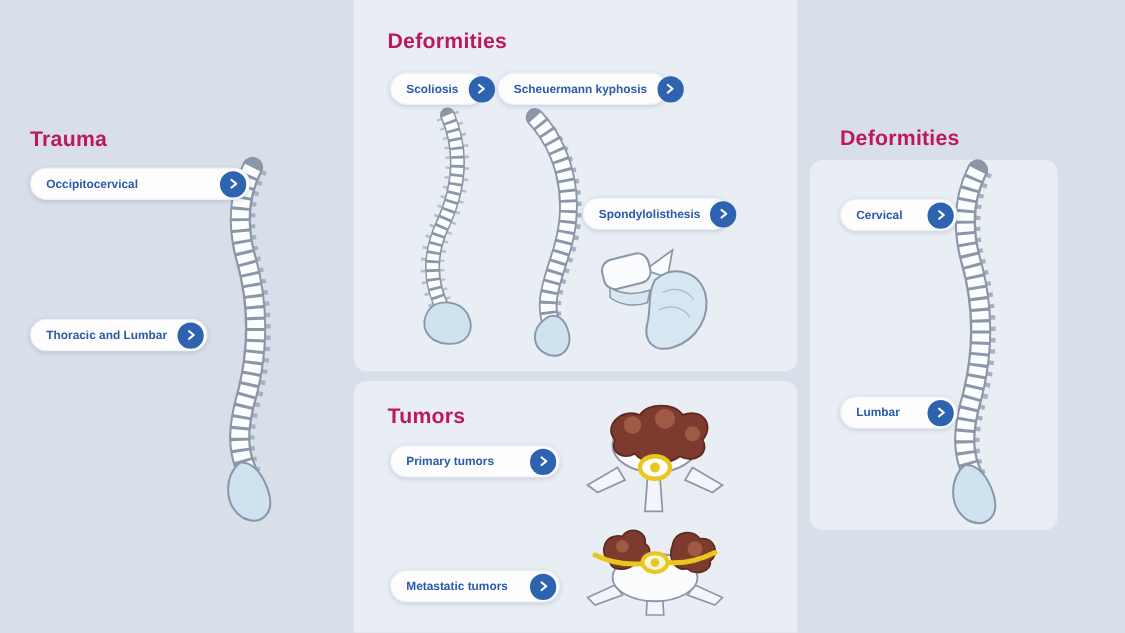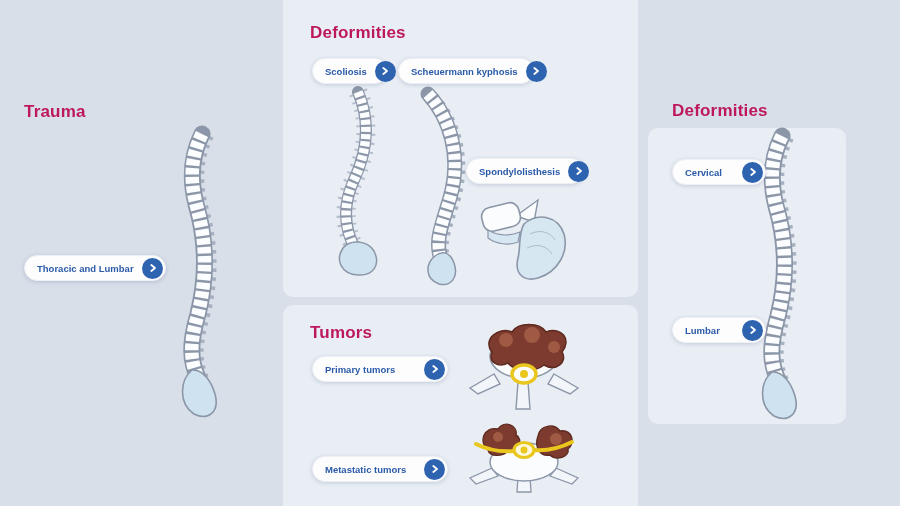--- a/index.html
+++ b/index.html
@@ -139,20 +139,28 @@
     <svg viewBox="0 0 112 74">
         <use href="#sym-vertebra-metastatic"></use>
       </svg>
   </div>
   <div class="illus" style="left:732px;top:126px;width:88px;height:296px">
     <svg viewBox="0 0 88 296">
         <use href="#sym-spine-lateral"></use>
       </svg>
   </div>
 
+  <div class="pill" style="left:24px;top:134px;width:176px">
+    <span class="pill-label">Occipitocervical</span>
+    <span class="pill-arrow">
+      <svg viewBox="0 0 12 12">
+          <polyline points="4.3,3 8,6 4.3,9" fill="none" stroke="#ffffff" stroke-width="1.8" stroke-linecap="round" stroke-linejoin="round"></polyline>
+        </svg>
+    </span>
+  </div>
   <div class="pill" style="left:24px;top:255px;width:142px">
     <span class="pill-label">Thoracic and Lumbar</span>
     <span class="pill-arrow">
       <svg viewBox="0 0 12 12">
           <polyline points="4.3,3 8,6 4.3,9" fill="none" stroke="#ffffff" stroke-width="1.8" stroke-linecap="round" stroke-linejoin="round"></polyline>
         </svg>
     </span>
   </div>
 
   <div class="pill" style="left:398px;top:58px;width:136px">

